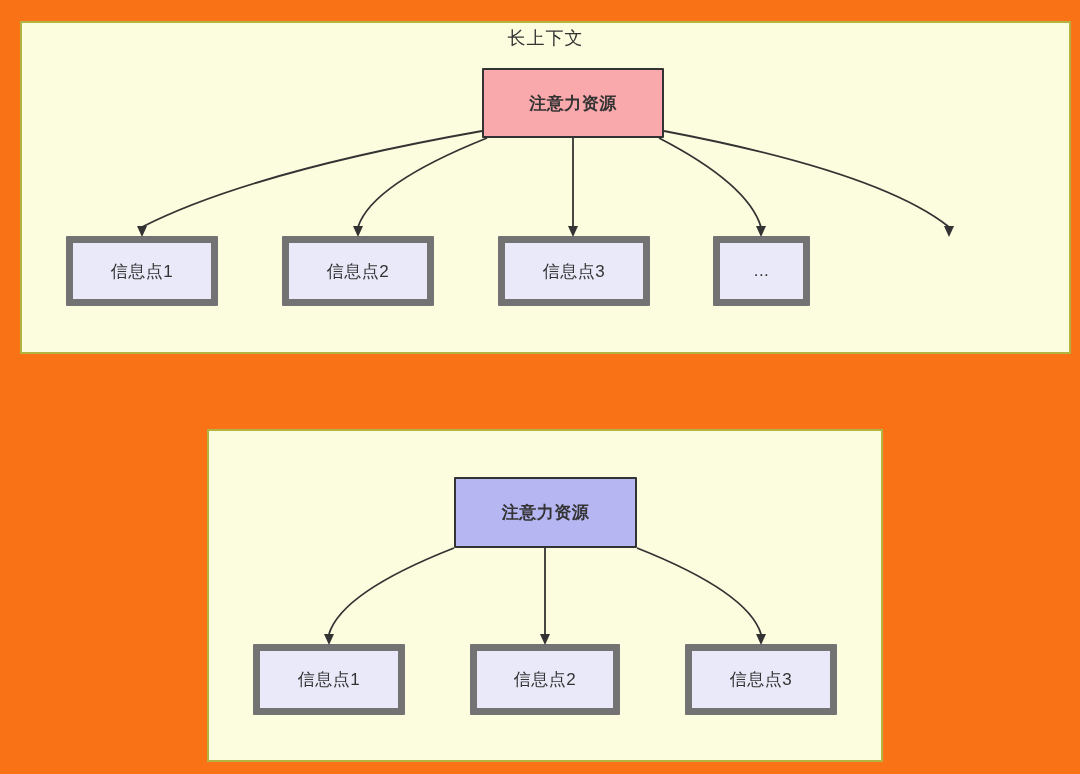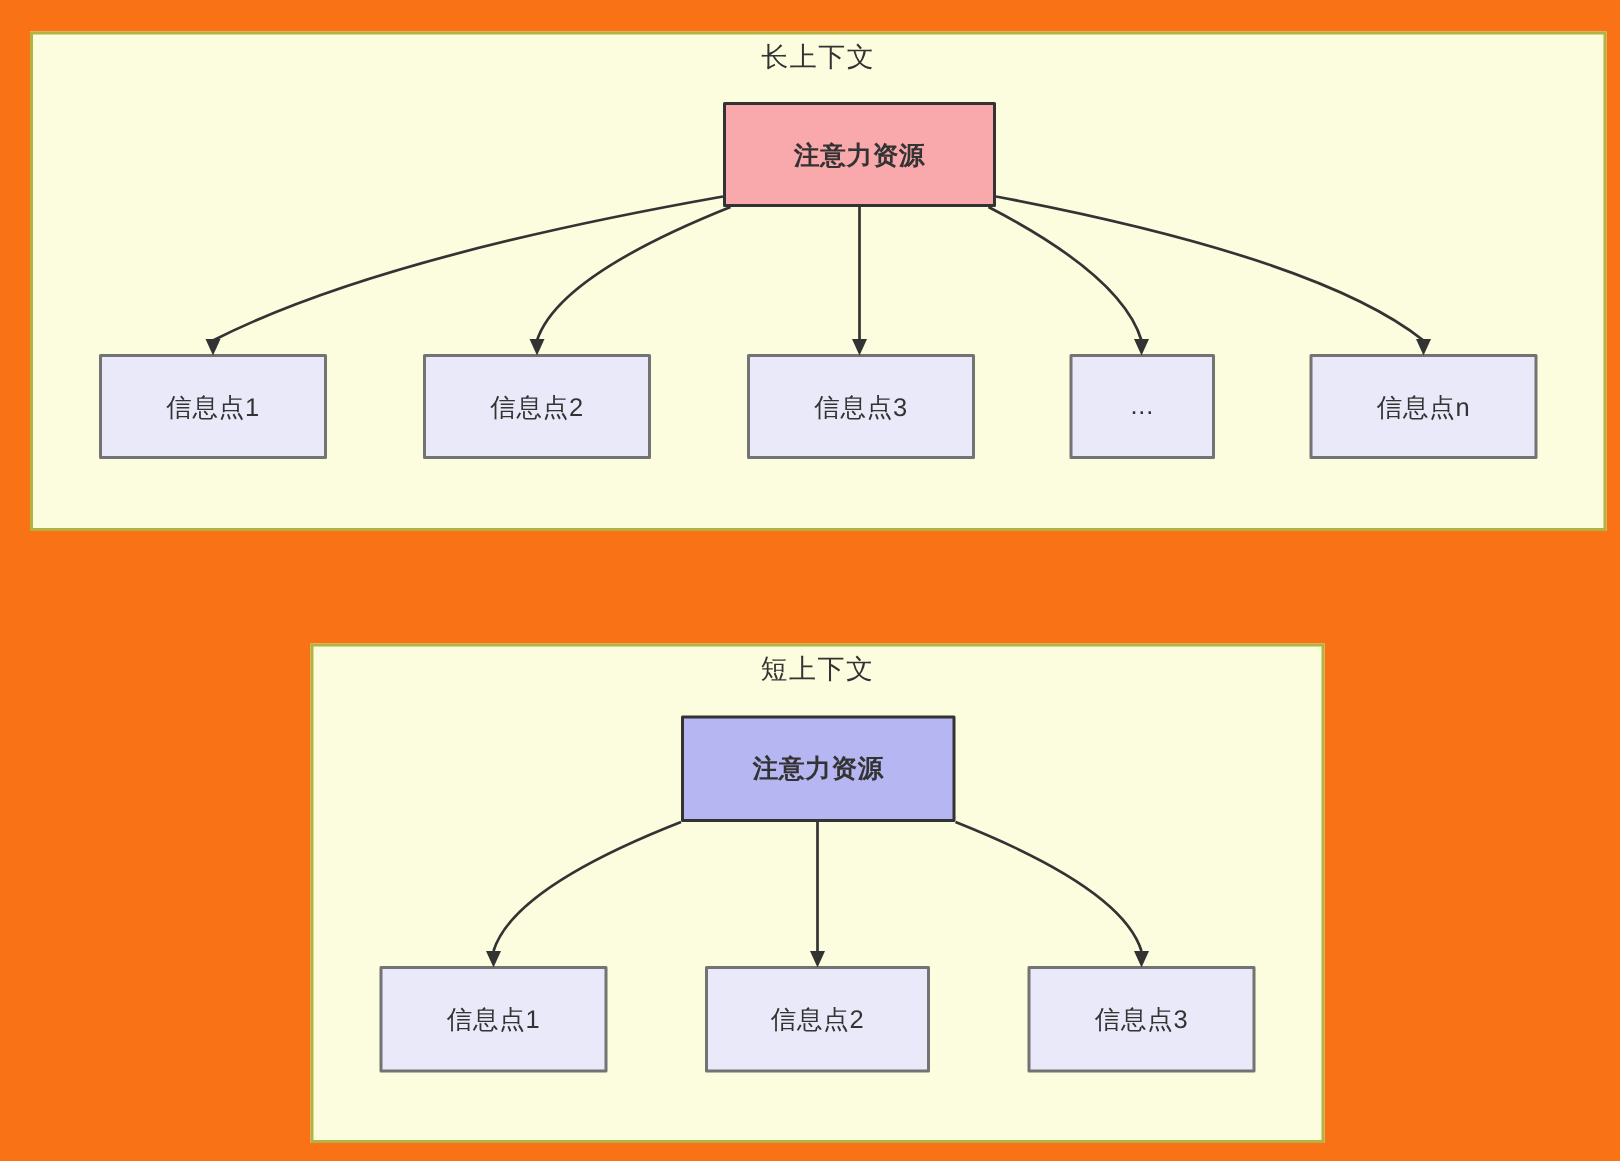--- a/index.html
+++ b/index.html
@@ -40,21 +40,21 @@
   }
   .root-node {
     border: 2.5px solid #333333;
     border-radius: 1px;
     font-weight: bold;
   }
   .root-long { background: #F9A8AC; }
   .root-short { background: #B6B6F2; }
   .info-node {
     background: #E9E9FA;
-    border: 2px solid #737373;
+    border: 7px solid #737373;
     border-radius: 1px;
   }
   .edges-overlay {
     position: absolute;
     left: 0;
     top: 0;
     width: 1080px;
     height: 774px;
     pointer-events: none;
     z-index: 5;
@@ -76,24 +76,22 @@
 
   <div class="panel" style="left:20px; top:21px; width:1051px; height:333px;"></div>
   <div class="panel-title" style="left:20px; top:26px; width:1051px;">长上下文</div>
 
   <div class="node root-node root-long" style="left:482px; top:68px; width:182px; height:70px;">注意力资源</div>
 
   <div class="node info-node" style="left:66px; top:236px; width:152px; height:70px;">信息点1</div>
   <div class="node info-node" style="left:282px; top:236px; width:152px; height:70px;">信息点2</div>
   <div class="node info-node" style="left:498px; top:236px; width:152px; height:70px;">信息点3</div>
   <div class="node info-node" style="left:713px; top:236px; width:97px; height:70px;">...</div>
-  <div class="node info-node" style="left:873px; top:236px; width:152px; height:70px;">信息点n</div>
 
   <div class="panel" style="left:207px; top:429px; width:676px; height:333px;"></div>
-  <div class="panel-title" style="left:207px; top:434px; width:676px;">短上下文</div>
 
   <div class="node root-node root-short" style="left:454px; top:477px; width:183px; height:71px;">注意力资源</div>
 
   <div class="node info-node" style="left:253px; top:644px; width:152px; height:71px;">信息点1</div>
   <div class="node info-node" style="left:470px; top:644px; width:150px; height:71px;">信息点2</div>
   <div class="node info-node" style="left:685px; top:644px; width:152px; height:71px;">信息点3</div>
 
   <svg class="edges-overlay" viewBox="0 0 1080 774">
 
     <path class="edge" d="M 482,131 Q 250,172 142,227"></path>

